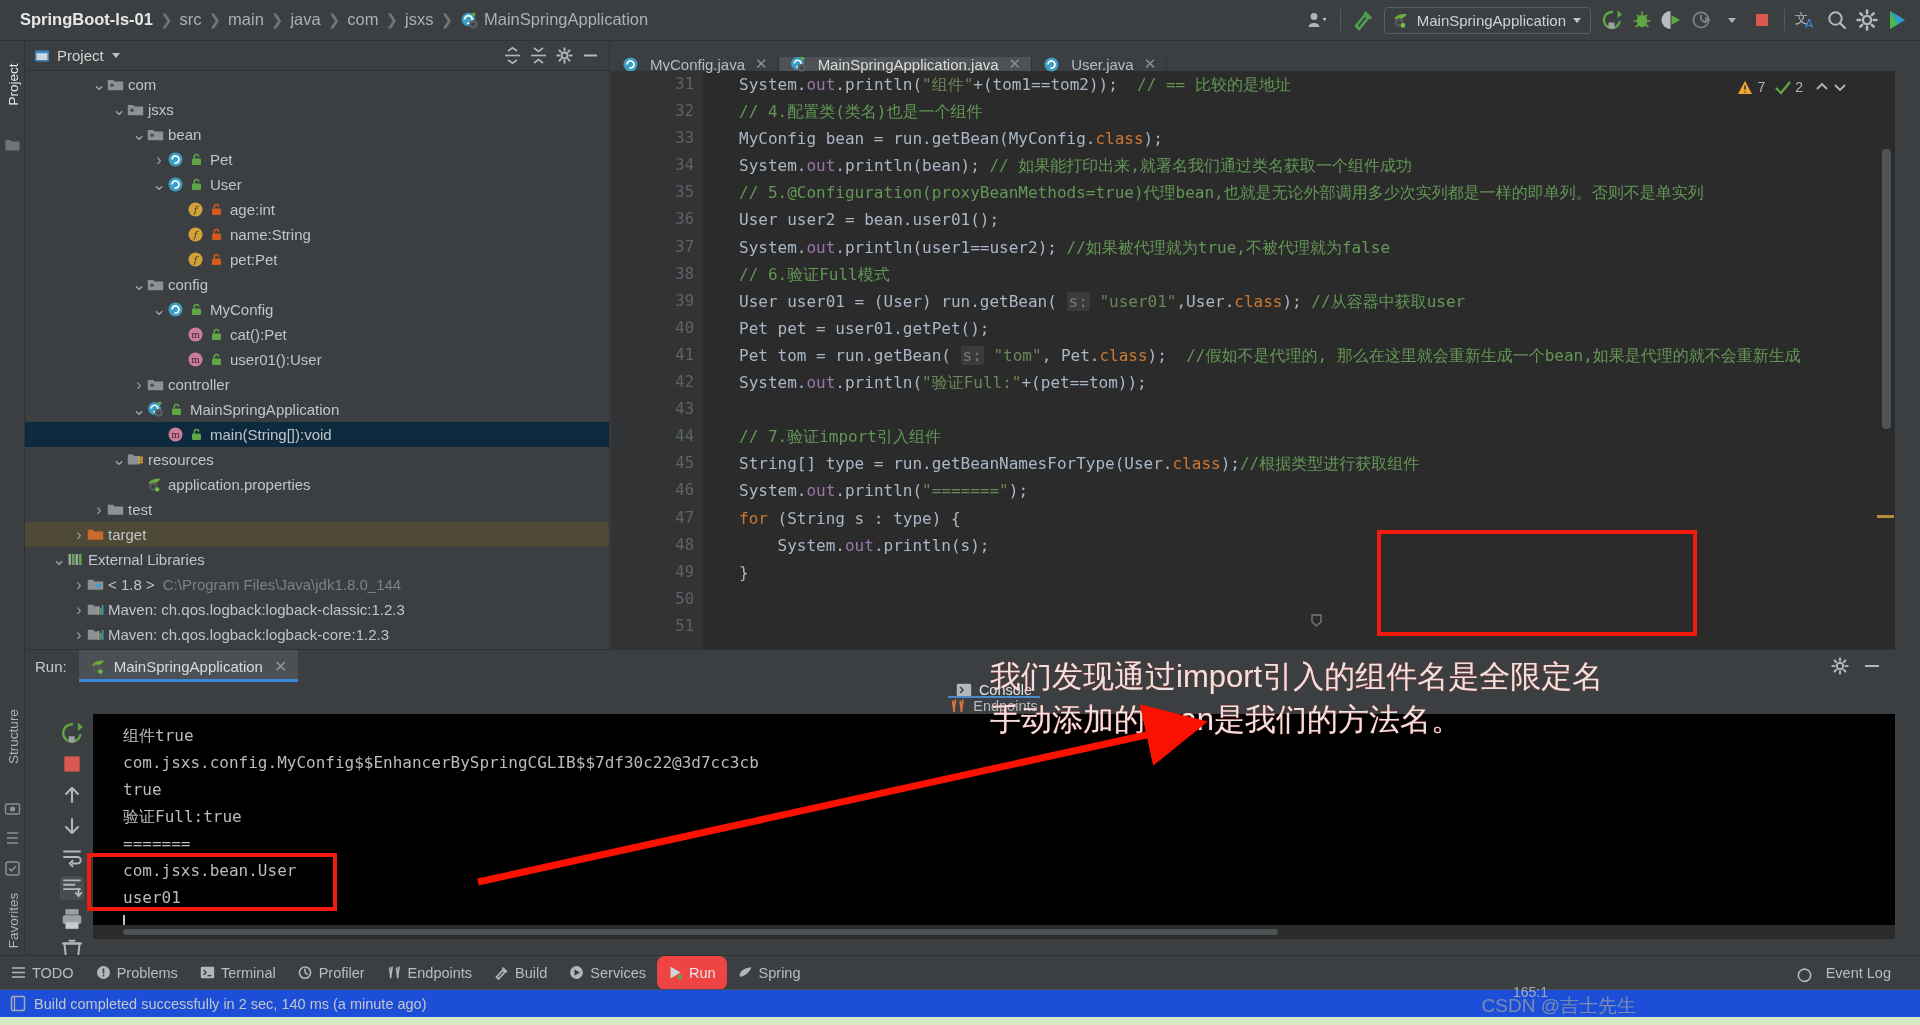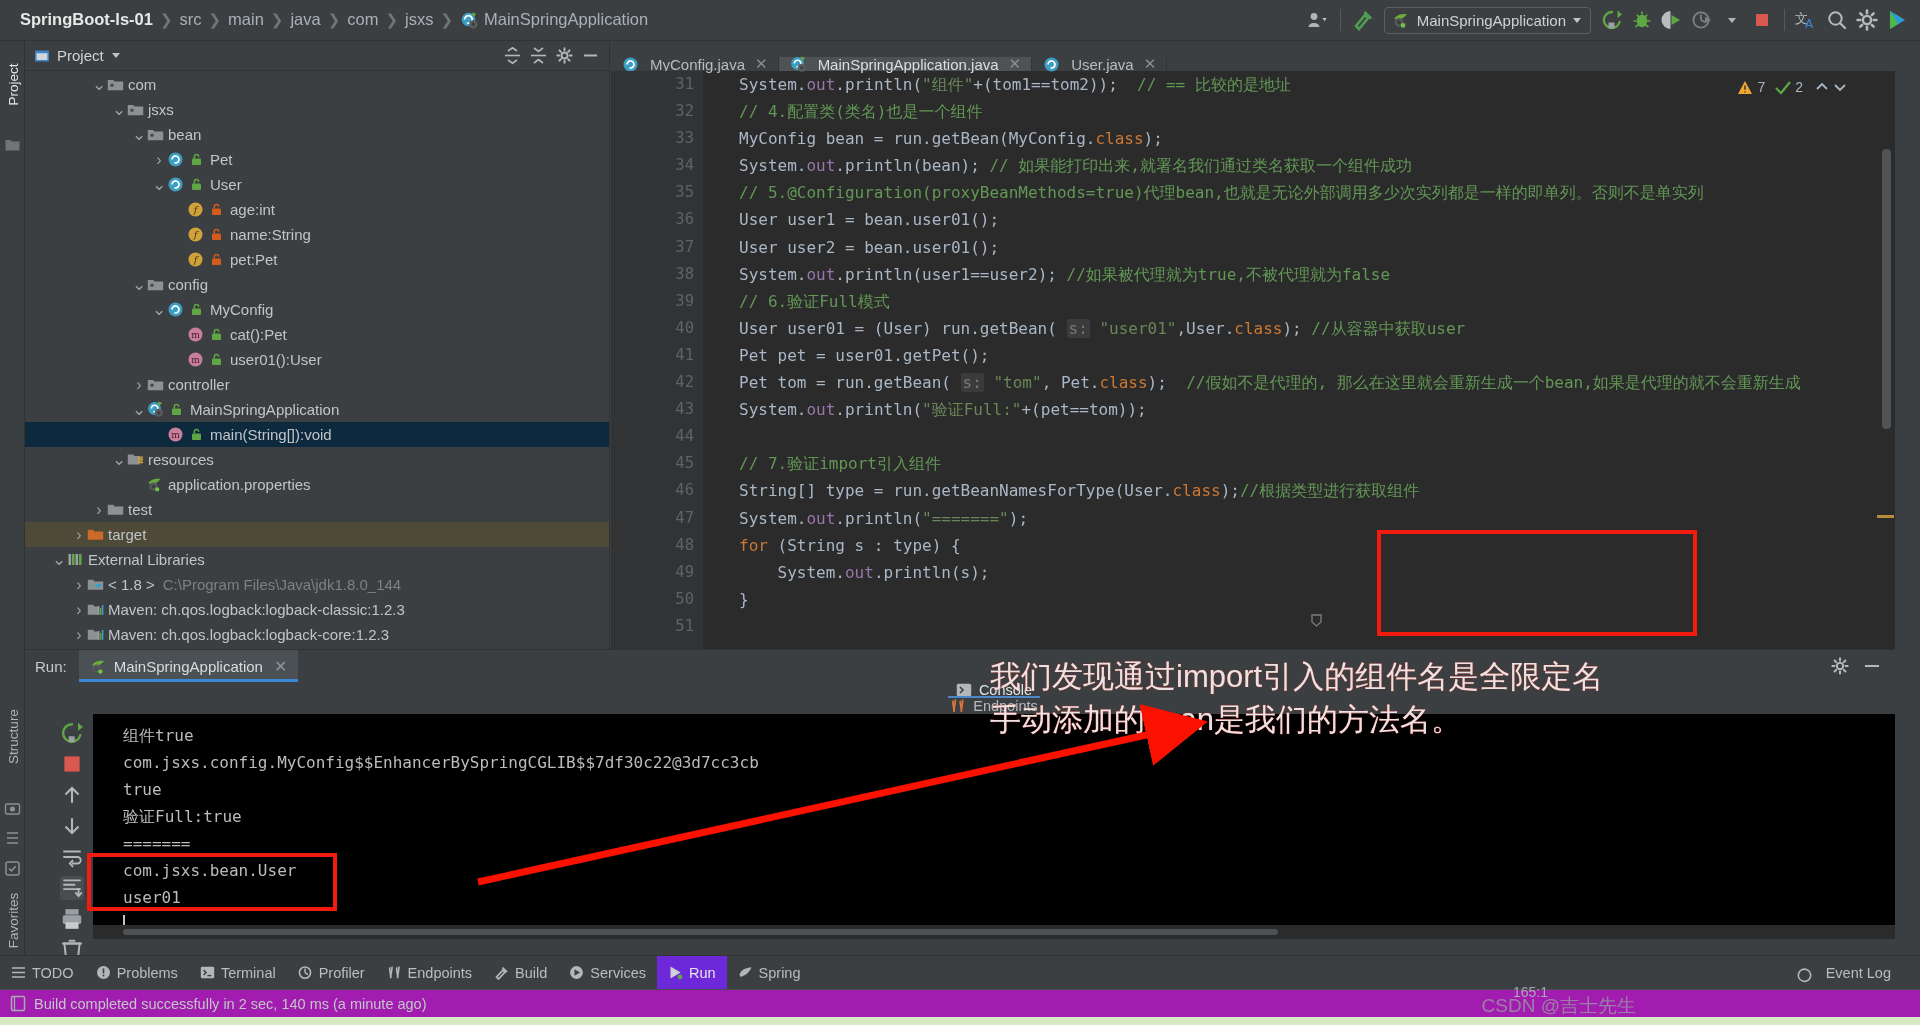--- a/index.html
+++ b/index.html
@@ -141,25 +141,25 @@
   .run-sb-icon { width:24px; height:24px; margin:7px auto; display:block; }
   .console-scroll { position:absolute; left:68px; right:0; bottom:16px; height:14px; background:#2b2b2b;}
   .console-scroll .thumb{ position:absolute; left:30px; width:1155px; top:4px; height:6px; background:#4e5254; border-radius:3px;}
 
   
   .statusbar {
     position:absolute; left:0; top:955px; width:1920px; height:34px;
     background:#3c3f41; display:flex; align-items:center; border-top:1px solid #323232;
   }
   .sb-item { display:flex; align-items:center; gap:6px; font-size:14.5px; color:#b9bdc0; padding:0 11px; height:34px;}
-  .sb-item.active { background:#6d28d9; color:#e6e6e6;}
+  .sb-item.active { background:#ef4444; color:#e6e6e6;border-radius:8px;}
   .sb-right { margin-left:auto; display:flex; align-items:center; gap:8px; padding-right:18px;}
   .buildbar {
     position:absolute; left:0; top:989px; width:1920px; height:28px;
-    background:#a21caf; display:flex; align-items:center; gap:8px; padding-left:10px;
+    background:#1d4ed8; display:flex; align-items:center; gap:8px; padding-left:10px;
     font-size:14.5px; color:#c2c6c9; border-top:1px solid #4a4d4f;
   }
   .caret-pos { position:absolute; right:112px; top:984px; font-size:14px; color:#a8acaf;}
 
   
   .taskbar { position:absolute; left:0; top:1017px; width:1920px; height:8px; background:#d7e8c4;}
 
   
   .annot-text {
     position:absolute; color:#e5e5e5; font-size:31px; line-height:40px;
@@ -639,21 +639,20 @@
         <div class="gln">49</div>
         <div class="gln">50</div>
         <div class="gln">51</div>
       </div>
     <div class="codearea" id="code">
         <div class="cline"><span class="n">System.</span><span class="f">out</span><span class="n">.println(</span><span class="s">"组件"</span><span class="n">+(tom1==tom2));  </span><span class="c">// == 比较的是地址</span></div>
         <div class="cline"><span class="c">// 4.配置类(类名)也是一个组件</span></div>
         <div class="cline"><span class="n">MyConfig bean = run.getBean(MyConfig.</span><span class="k">class</span><span class="n">);</span></div>
         <div class="cline"><span class="n">System.</span><span class="f">out</span><span class="n">.println(bean); </span><span class="c">// 如果能打印出来,就署名我们通过类名获取一个组件成功</span></div>
         <div class="cline"><span class="c">// 5.@Configuration(proxyBeanMethods=true)代理bean,也就是无论外部调用多少次实列都是一样的即单列。否则不是单实列</span></div>
-        <div class="cline"><span class="n">User user1 = bean.user01();</span></div>
         <div class="cline"><span class="n">User user2 = bean.user01();</span></div>
         <div class="cline"><span class="n">System.</span><span class="f">out</span><span class="n">.println(user1==user2); </span><span class="c">//如果被代理就为true,不被代理就为false</span></div>
         <div class="cline"><span class="c">// 6.验证Full模式</span></div>
         <div class="cline"><span class="n">User user01 = (User) run.getBean( </span><span class="hint">s:</span><span class="n"> </span><span class="s">"user01"</span><span class="n">,User.</span><span class="k">class</span><span class="n">); </span><span class="c">//从容器中获取user</span></div>
         <div class="cline"><span class="n">Pet pet = user01.getPet();</span></div>
         <div class="cline"><span class="n">Pet tom = run.getBean( </span><span class="hint">s:</span><span class="n"> </span><span class="s">"tom"</span><span class="n">, Pet.</span><span class="k">class</span><span class="n">);  </span><span class="c">//假如不是代理的, 那么在这里就会重新生成一个bean,如果是代理的就不会重新生成</span></div>
         <div class="cline"><span class="n">System.</span><span class="f">out</span><span class="n">.println(</span><span class="s">"验证Full:"</span><span class="n">+(pet==tom));</span></div>
         <div class="cline">&nbsp;</div>
         <div class="cline"><span class="c">// 7.验证import引入组件</span></div>
         <div class="cline"><span class="n">String[] type = run.getBeanNamesForType(User.</span><span class="k">class</span><span class="n">);</span><span class="c">//根据类型进行获取组件</span></div>

